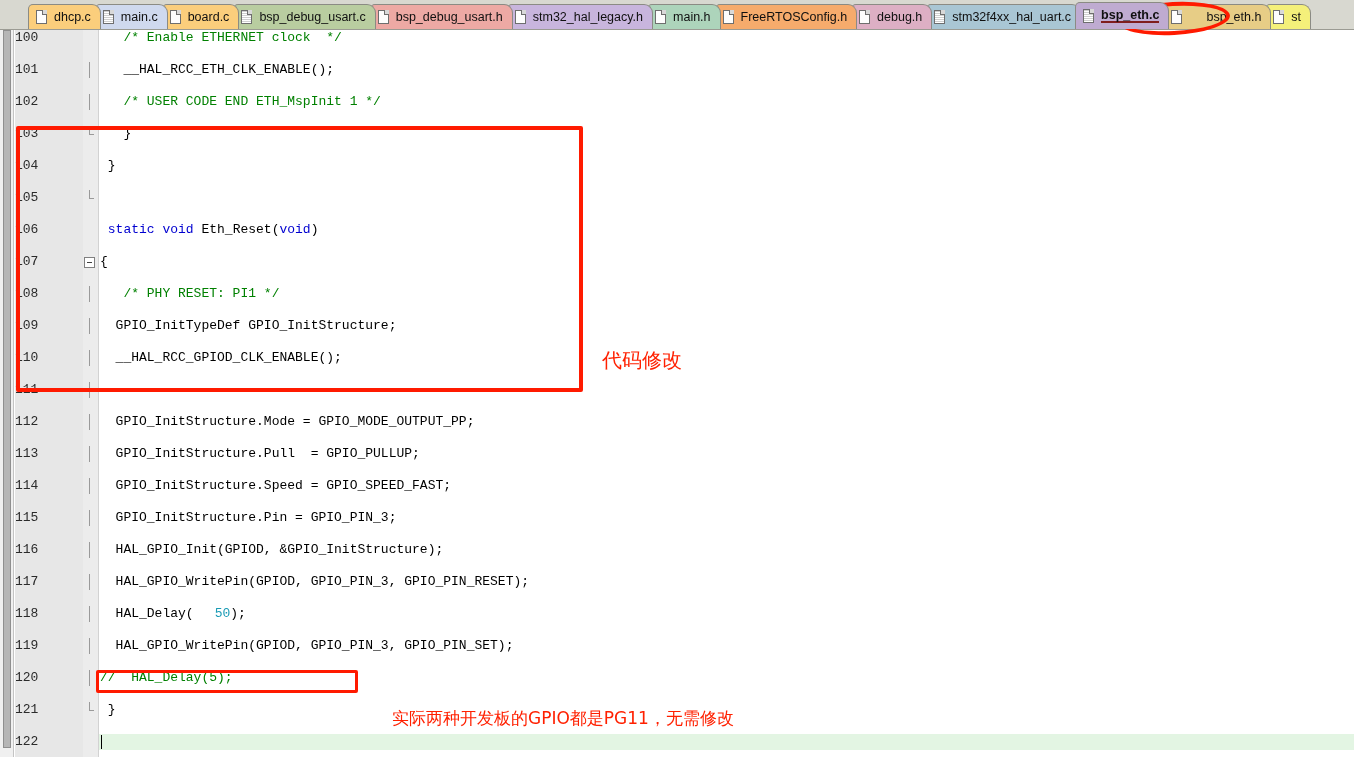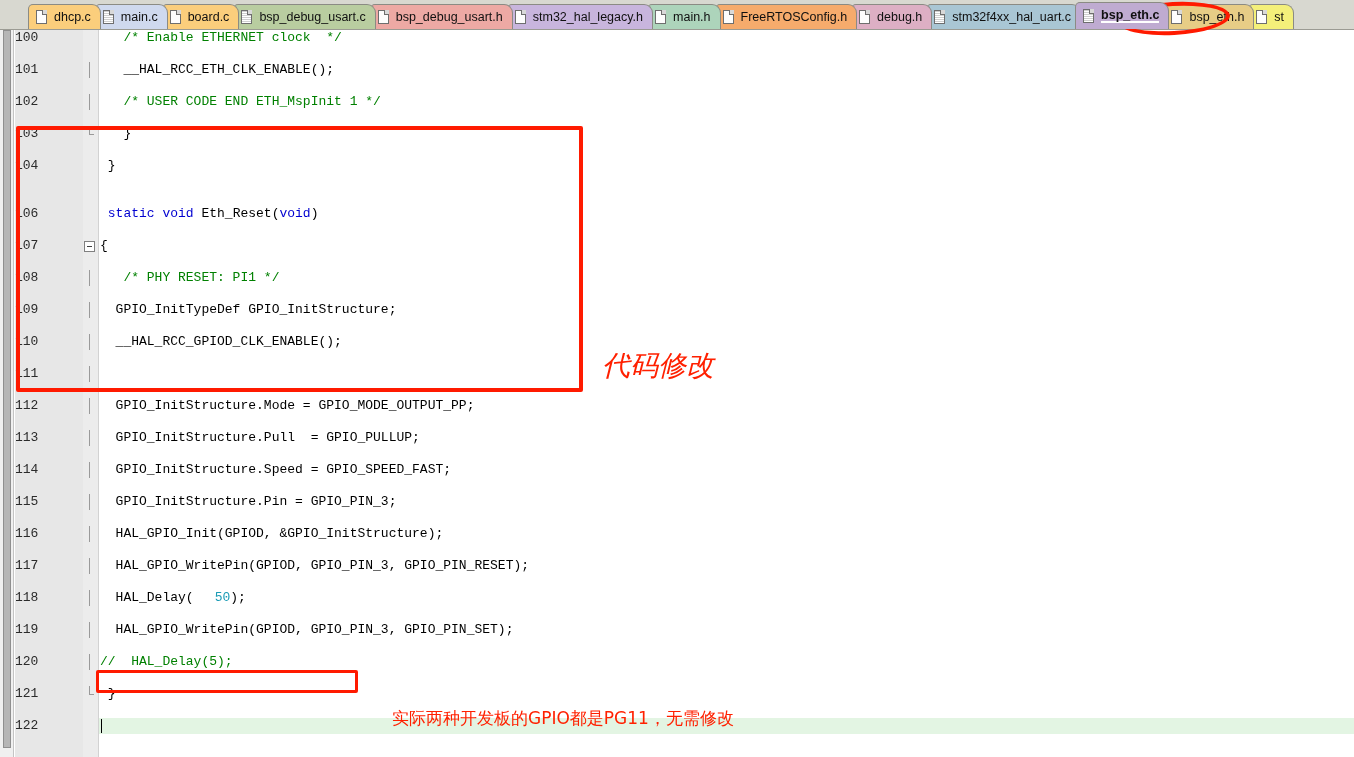--- a/index.html
+++ b/index.html
@@ -73,21 +73,21 @@
   .tab .tabicon.hatched {
     background: repeating-linear-gradient(
       0deg, #ffffff 0 1px, #cfcfcf 1px 2px);
   }
   .tab.active {
     font-weight: bold;
     z-index: 5;
     height: 27px;
   }
   .tab.active .tablabel {
-    border-bottom: 2px solid #ffffff;
+    border-bottom: 2px solid #7f1d1d;
     padding-bottom: 0px;
   }
   .tablabel { line-height: 1; }
 
   
   .editor {
     position: absolute;
     left: 0; top: 30px;
     width: 1354px; height: 727px;
     background: #ffffff;
@@ -221,21 +221,21 @@
     transform: rotate(-3deg);
   }
   .note {
     position: absolute;
     color: #ff2000;
     font-family: "DejaVu Sans", sans-serif;
     font-size: 17px;
     white-space: nowrap;
     z-index: 25;
   }
-  .note.big { font-size: 28px; font-style: italic; }
+  .note.big { font-size: 20px; }
 </style>
 </head>
 <body>
 
 <div id="app">
 
   <div class="tabbar-corner"></div>
   <div class="tabbar" id="tabbar">
       <div class="tab" style="background: rgb(251, 206, 124); z-index: 40;">
         <span class="tabicon"></span>
@@ -274,21 +274,21 @@
         <span class="tablabel">debug.h</span>
       </div>
       <div class="tab" style="background: rgb(169, 198, 212); z-index: 31;">
         <span class="tabicon hatched"></span>
         <span class="tablabel">stm32f4xx_hal_uart.c</span>
       </div>
       <div class="tab active" style="background: rgb(191, 171, 209); z-index: 50;">
         <span class="tabicon hatched"></span>
         <span class="tablabel">bsp_eth.c</span>
       </div>
-      <div class="tab" style="background: rgb(231, 205, 134); z-index: 29;">
+      <div class="tab" style="background: rgb(231, 205, 134); z-index: 29; gap: 17px;">
         <span class="tabicon"></span>
         <span class="tablabel">bsp_eth.h</span>
       </div>
       <div class="tab" style="background: rgb(244, 240, 122); z-index: 28;">
         <span class="tabicon"></span>
         <span class="tablabel">st</span>
       </div>
     </div>
 
   <div class="editor">
@@ -298,20 +298,21 @@
     </div>
     <div class="gutter"></div>
     <div class="foldcol"></div>
 
     <div class="codearea" id="codearea">
         <div class="line" style="top: 0px;"><span class="num">100</span><span class="code"><span class="cm">   /* Enable ETHERNET clock  */</span></span></div>
         <div class="line" style="top: 16px;"><span class="num">101</span><span class="foldline"></span><span class="code"><span class="pln">   __HAL_RCC_ETH_CLK_ENABLE();</span></span></div>
         <div class="line" style="top: 32px;"><span class="num">102</span><span class="foldline"></span><span class="code"><span class="cm">   /* USER CODE END ETH_MspInit 1 */</span></span></div>
         <div class="line" style="top: 48px;"><span class="num">103</span><span class="foldend"></span><span class="code"><span class="pln">   }</span></span></div>
         <div class="line" style="top: 64px;"><span class="num">104</span><span class="code"><span class="pln"> }</span></span></div>
+        <div class="line" style="top: 80px;"><span class="num">105</span><span class="foldend"></span><span class="code"><span class="pln"></span></span></div>
         <div class="line" style="top: 96px;"><span class="num">106</span><span class="code"><span class="kw"> static void </span><span class="pln">Eth_Reset(</span><span class="kw">void</span><span class="pln">)</span></span></div>
         <div class="line" style="top: 112px;"><span class="num">107</span><span class="fold"></span><span class="code"><span class="pln">{</span></span></div>
         <div class="line" style="top: 128px;"><span class="num">108</span><span class="foldline"></span><span class="code"><span class="cm">   /* PHY RESET: PI1 */</span></span></div>
         <div class="line" style="top: 144px;"><span class="num">109</span><span class="foldline"></span><span class="code"><span class="pln">  GPIO_InitTypeDef GPIO_InitStructure;</span></span></div>
         <div class="line" style="top: 160px; text-decoration: underline;"><span class="num">110</span><span class="foldline"></span><span class="code"><span class="pln">  __HAL_RCC_GPIOD_CLK_ENABLE();</span></span></div>
         <div class="line" style="top: 176px;"><span class="num">111</span><span class="foldline"></span><span class="code"><span class="pln"></span></span></div>
         <div class="line" style="top: 192px;"><span class="num">112</span><span class="foldline"></span><span class="code"><span class="pln">  GPIO_InitStructure.Mode = GPIO_MODE_OUTPUT_PP;</span></span></div>
         <div class="line" style="top: 208px;"><span class="num">113</span><span class="foldline"></span><span class="code"><span class="pln">  GPIO_InitStructure.Pull  = GPIO_PULLUP;</span></span></div>
         <div class="line" style="top: 224px;"><span class="num">114</span><span class="foldline"></span><span class="code"><span class="pln">  GPIO_InitStructure.Speed = GPIO_SPEED_FAST;</span></span></div>
         <div class="line" style="top: 240px;"><span class="num">115</span><span class="foldline"></span><span class="code"><span class="pln">  GPIO_InitStructure.Pin = GPIO_PIN_3;</span></span></div>

